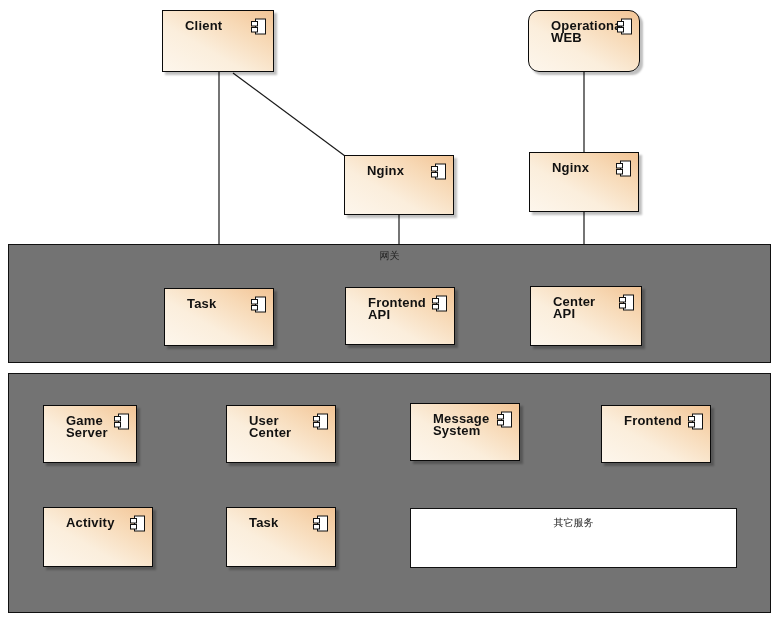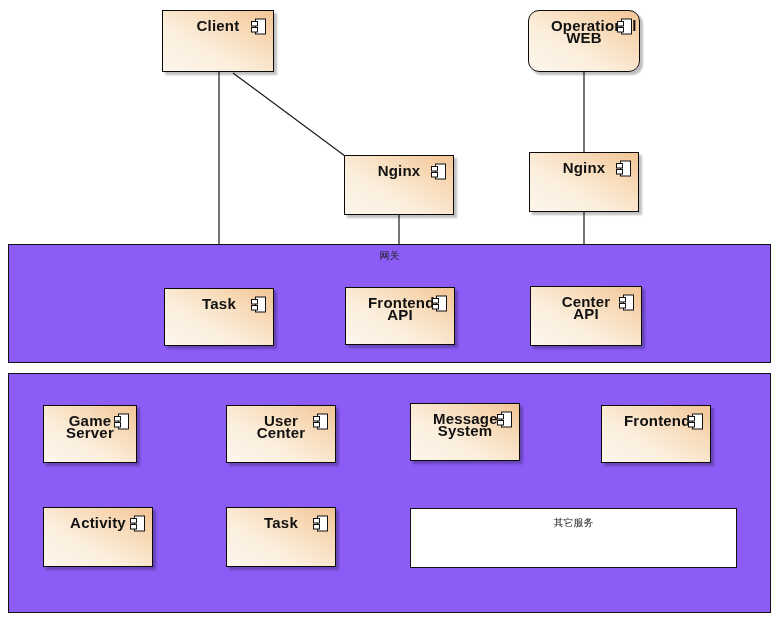--- a/index.html
+++ b/index.html
@@ -35,43 +35,42 @@
     box-sizing: border-box;
     border: 1.4px solid #0a0a0a;
     background: linear-gradient(30deg, #fdf6ec 0%, #fbeedc 38%, #f7d9b6 72%, #f2c495 100%);
     box-shadow: 3px 3px 2px rgba(0,0,0,0.25);
   }
   .component .label {
     position: absolute;
     left: 0;
     right: 0;
     top: 9px;
-    text-align: center;
-    font-size: 15px;
+    font-size: 13px;
     font-weight: bold;
     color: #111111;
     letter-spacing: 0.2px;
     line-height: 12px;
     padding: 0 22px;
   }
   
   .comp-icon {
     position: absolute;
     right: 7px;
     top: 7px;
     width: 15px;
     height: 17px;
   }
 
   
   .frame {
     position: absolute;
     box-sizing: border-box;
     border: 1.4px solid #111111;
-    background: #8b5cf6;
+    background: #737373;
   }
   .frame-title {
     position: absolute;
     top: 4px;
     left: 0;
     right: 0;
     text-align: center;
     font-size: 10px;
     color: #222222;
     font-family: "DejaVu Sans", "Liberation Sans", sans-serif;

